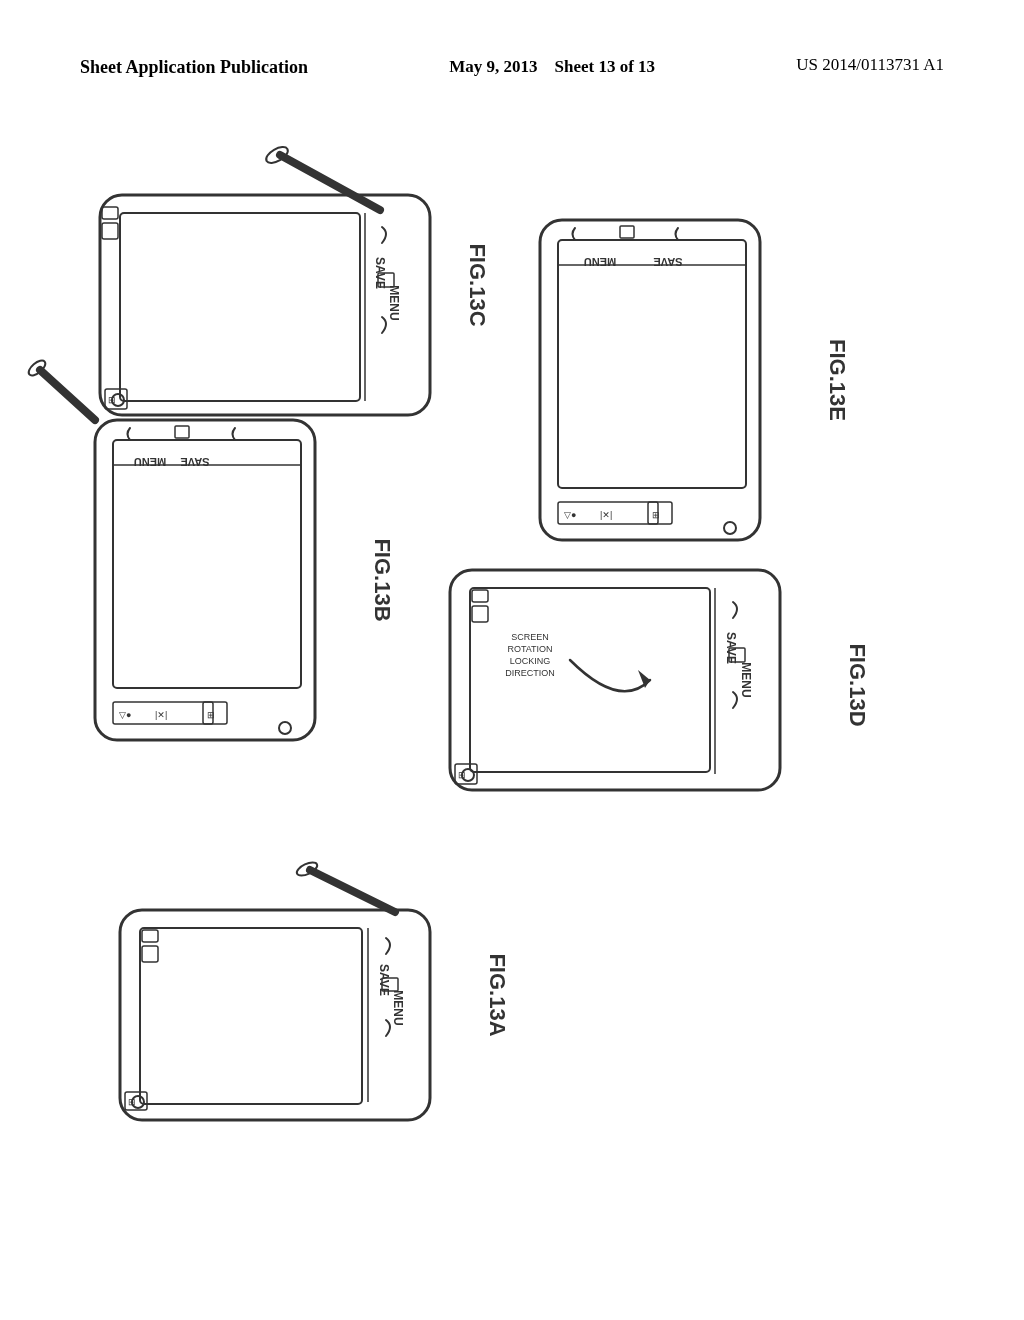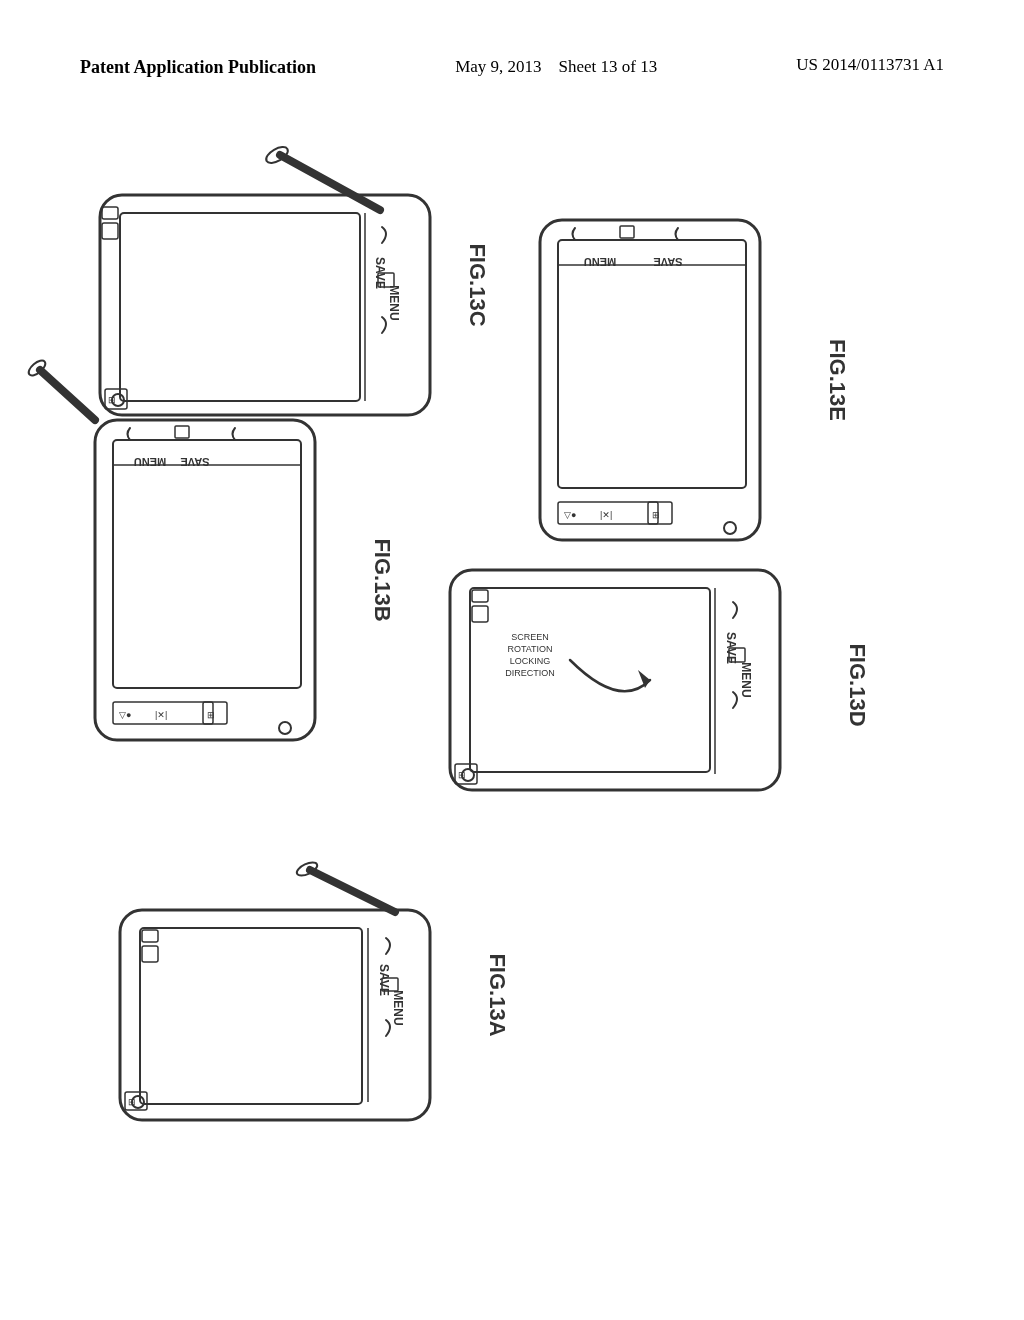--- a/index.html
+++ b/index.html
@@ -25,20 +25,21 @@
     }
     .header-left {
       font-weight: bold;
       font-size: 18px;
       line-height: 1.4;
     }
     .header-center {
       font-size: 17px;
       text-align: center;
       line-height: 1.4;
+      font-weight: bold;
     }
     .header-right {
       font-size: 17px;
       text-align: right;
     }
 
     
     .main-svg {
       position: absolute;
       top: 0;
@@ -46,21 +47,21 @@
       width: 1024px;
       height: 1180px;
     }
 
     
   </style>
 </head>
 <body>
 
 <div class="header">
-  <div class="header-left">Patent Application Publication</div>
+  <div class="header-left">Sheet Application Publication</div>
   <div class="header-center">
     <span>May 9, 2013</span>&nbsp;&nbsp;&nbsp;
     <span>Sheet 13 of 13</span>
   </div>
   <div class="header-right">US 2014/0113731 A1</div>
 </div>
 
 <svg class="main-svg" viewBox="0 0 1024 1180" xmlns="http://www.w3.org/2000/svg">
 
   <g transform="translate(80, 155)">

